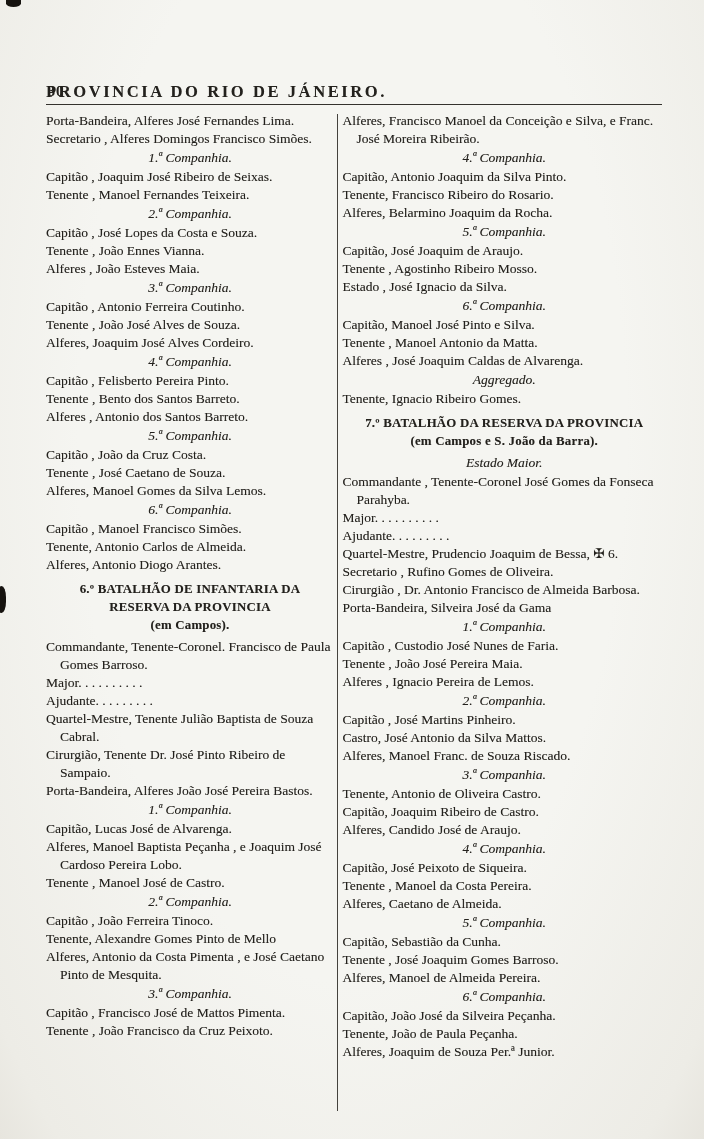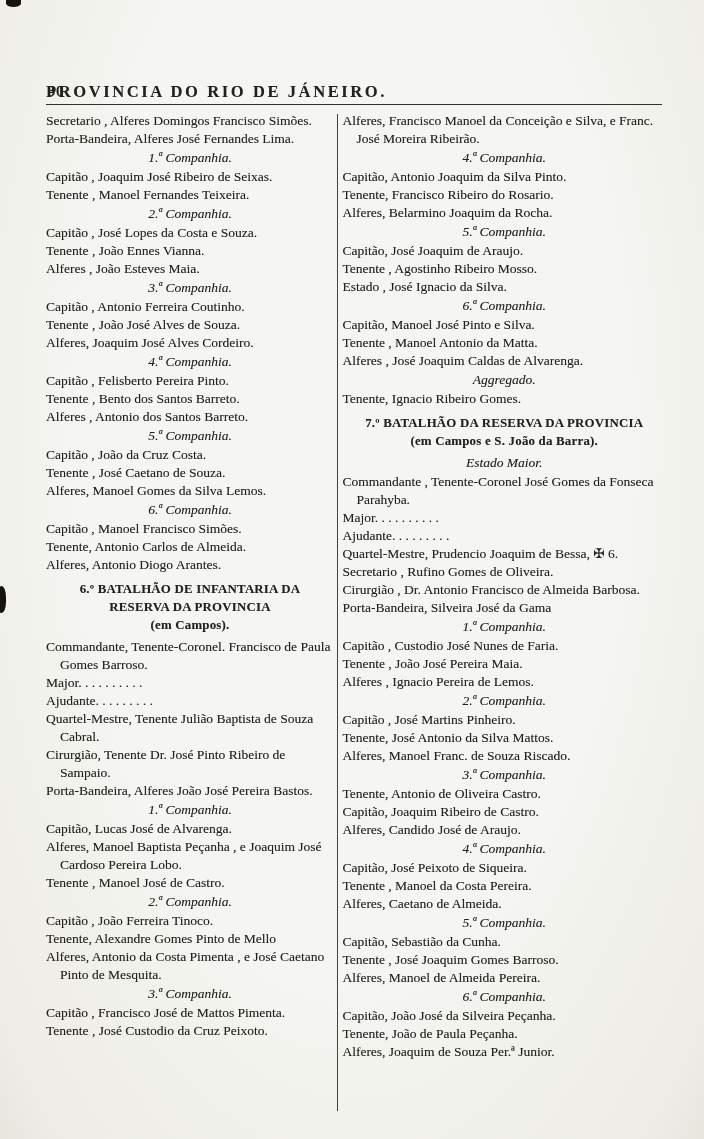--- a/index.html
+++ b/index.html
@@ -70,22 +70,22 @@
 
   <header class="page-header">
     <span class="page-number">30</span>
     <h1 class="running-title">PROVINCIA DO RIO DE JÁNEIRO.</h1>
   </header>
 
   <div class="header-rule"></div>
 
   <main class="columns">
     <section class="col col-left">
+        <p class="entry">Porta-Bandeira, Alferes José Fernandes Lima.</p>
         <p class="entry">Secretario , Alferes Domingos Francisco Simões.</p>
-        <p class="entry">Porta-Bandeira, Alferes José Fernandes Lima.</p>
         <p class="heading-company">1.ª Companhia.</p>
         <p class="entry">Capitão , Joaquim José Ribeiro de Seixas.</p>
         <p class="entry">Tenente , Manoel Fernandes Teixeira.</p>
         <p class="heading-company">2.ª Companhia.</p>
         <p class="entry">Capitão , José Lopes da Costa e Souza.</p>
         <p class="entry">Tenente , João Ennes Vianna.</p>
         <p class="entry">Alferes , João Esteves Maia.</p>
         <p class="heading-company">3.ª Companhia.</p>
         <p class="entry">Capitão , Antonio Ferreira Coutinho.</p>
         <p class="entry">Tenente , João José Alves de Souza.</p>
@@ -116,21 +116,21 @@
         <p class="heading-company">1.ª Companhia.</p>
         <p class="entry">Capitão, Lucas José de Alvarenga.</p>
         <p class="entry">Alferes, Manoel Baptista Peçanha , e Joaquim José Cardoso Pereira Lobo.</p>
         <p class="entry">Tenente , Manoel José de Castro.</p>
         <p class="heading-company">2.ª Companhia.</p>
         <p class="entry">Capitão , João Ferreira Tinoco.</p>
         <p class="entry">Tenente, Alexandre Gomes Pinto de Mello</p>
         <p class="entry">Alferes, Antonio da Costa Pimenta , e José Caetano Pinto de Mesquita.</p>
         <p class="heading-company">3.ª Companhia.</p>
         <p class="entry">Capitão , Francisco José de Mattos Pimenta.</p>
-        <p class="entry">Tenente , José Custodio da Cruz Peixoto.</p>
+        <p class="entry">Tenente , João Francisco da Cruz Peixoto.</p>
       </section>
     <div class="col-divider"></div>
     <section class="col col-right">
         <p class="entry">Alferes, Francisco Manoel da Conceição e Silva, e Franc. José Moreira Ribeirão.</p>
         <p class="heading-company">4.ª Companhia.</p>
         <p class="entry">Capitão, Antonio Joaquim da Silva Pinto.</p>
         <p class="entry">Tenente, Francisco Ribeiro do Rosario.</p>
         <p class="entry">Alferes, Belarmino Joaquim da Rocha.</p>
         <p class="heading-company">5.ª Companhia.</p>
         <p class="entry">Capitão, José Joaquim de Araujo.</p>
@@ -153,21 +153,21 @@
         <p class="entry">Quartel-Mestre, Prudencio Joaquim de Bessa, ✠ 6.</p>
         <p class="entry">Secretario , Rufino Gomes de Oliveira.</p>
         <p class="entry">Cirurgião , Dr. Antonio Francisco de Almeida Barbosa.</p>
         <p class="entry">Porta-Bandeira, Silveira José da Gama</p>
         <p class="heading-company">1.ª Companhia.</p>
         <p class="entry">Capitão , Custodio José Nunes de Faria.</p>
         <p class="entry">Tenente , João José Pereira Maia.</p>
         <p class="entry">Alferes , Ignacio Pereira de Lemos.</p>
         <p class="heading-company">2.ª Companhia.</p>
         <p class="entry">Capitão , José Martins Pinheiro.</p>
-        <p class="entry">Tenente, José Antonio da Silva Mattos.</p>
+        <p class="entry">Castro, José Antonio da Silva Mattos.</p>
         <p class="entry">Alferes, Manoel Franc. de Souza Riscado.</p>
         <p class="heading-company">3.ª Companhia.</p>
         <p class="entry">Tenente, Antonio de Oliveira Castro.</p>
         <p class="entry">Capitão, Joaquim Ribeiro de Castro.</p>
         <p class="entry">Alferes, Candido José de Araujo.</p>
         <p class="heading-company">4.ª Companhia.</p>
         <p class="entry">Capitão, José Peixoto de Siqueira.</p>
         <p class="entry">Tenente , Manoel da Costa Pereira.</p>
         <p class="entry">Alferes, Caetano de Almeida.</p>
         <p class="heading-company">5.ª Companhia.</p>

